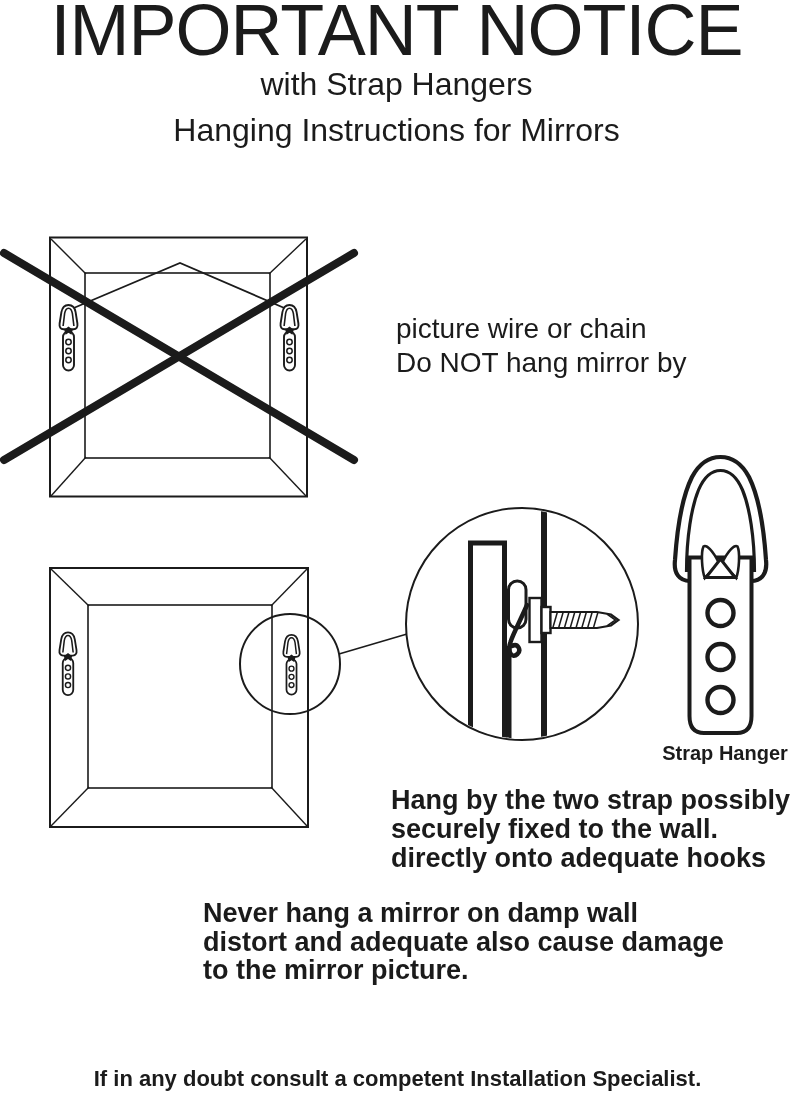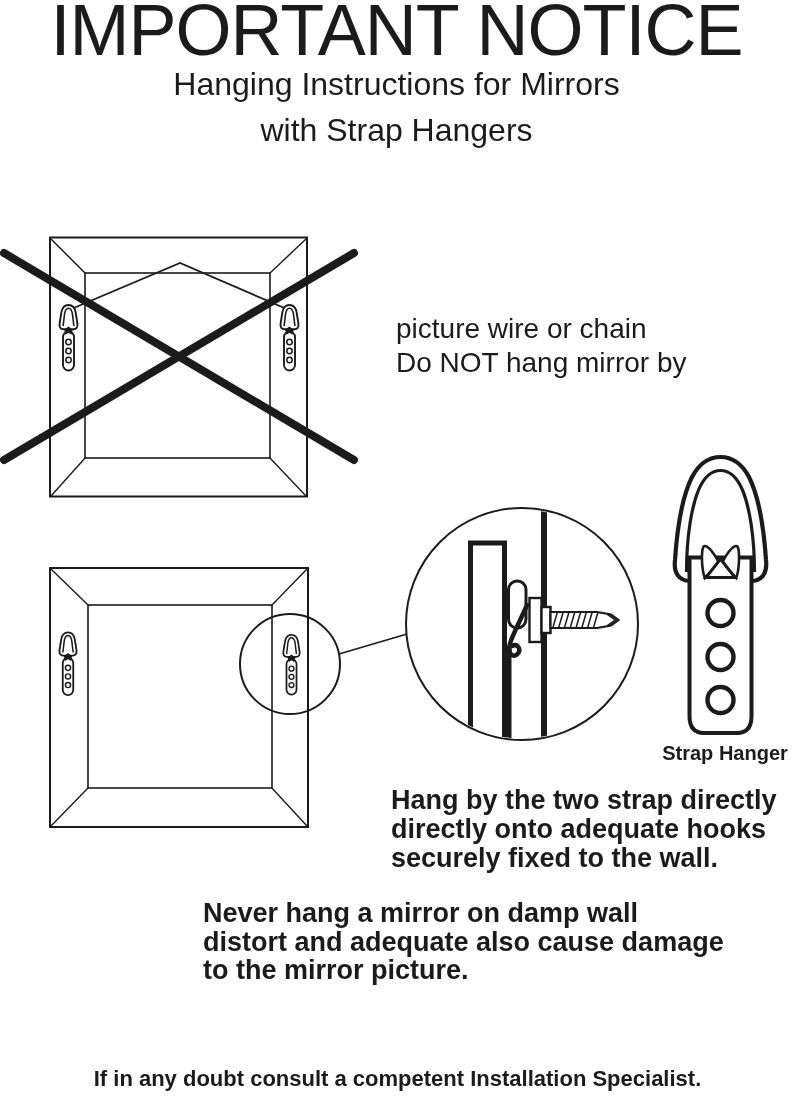--- a/index.html
+++ b/index.html
@@ -138,35 +138,35 @@
       <path d="M720.5,559 L706,577.5 L735,577.5 Z" fill="#ffffff" stroke="#1b1b1b" stroke-width="3"></path>
       <circle cx="720.5" cy="613" r="13" fill="#ffffff" stroke="#1b1b1b" stroke-width="4.4"></circle>
       <circle cx="720.5" cy="657" r="13" fill="#ffffff" stroke="#1b1b1b" stroke-width="4.4"></circle>
       <circle cx="720.5" cy="700" r="13" fill="#ffffff" stroke="#1b1b1b" stroke-width="4.4"></circle>
     </g>
   </svg>
 
   <h1 class="abs page-title">IMPORTANT NOTICE</h1>
 
   <div class="abs subtitle">
+    <div>with Strap Hangers</div>
     <div>Hanging Instructions for Mirrors</div>
-    <div>with Strap Hangers</div>
   </div>
 
   <div class="abs note note-do-not">
     <div>picture wire or chain</div>
     <div>Do NOT hang mirror by</div>
   </div>
 
   <div class="abs strap-label">Strap Hanger</div>
 
   <div class="abs note note-hang-by">
-    <div>Hang by the two strap directly</div>
+    <div>Hang by the two strap possibly</div>
+    <div>securely fixed to the wall.</div>
     <div>directly onto adequate hooks</div>
-    <div>securely fixed to the wall.</div>
   </div>
 
   <div class="abs note note-damp">
     <div>Never hang a mirror on damp wall</div>
     <div>distort and adequate also cause damage</div>
     <div>to the mirror picture.</div>
   </div>
 
   <div class="abs footer-note">If in any doubt consult a competent Installation Specialist.</div>
 

